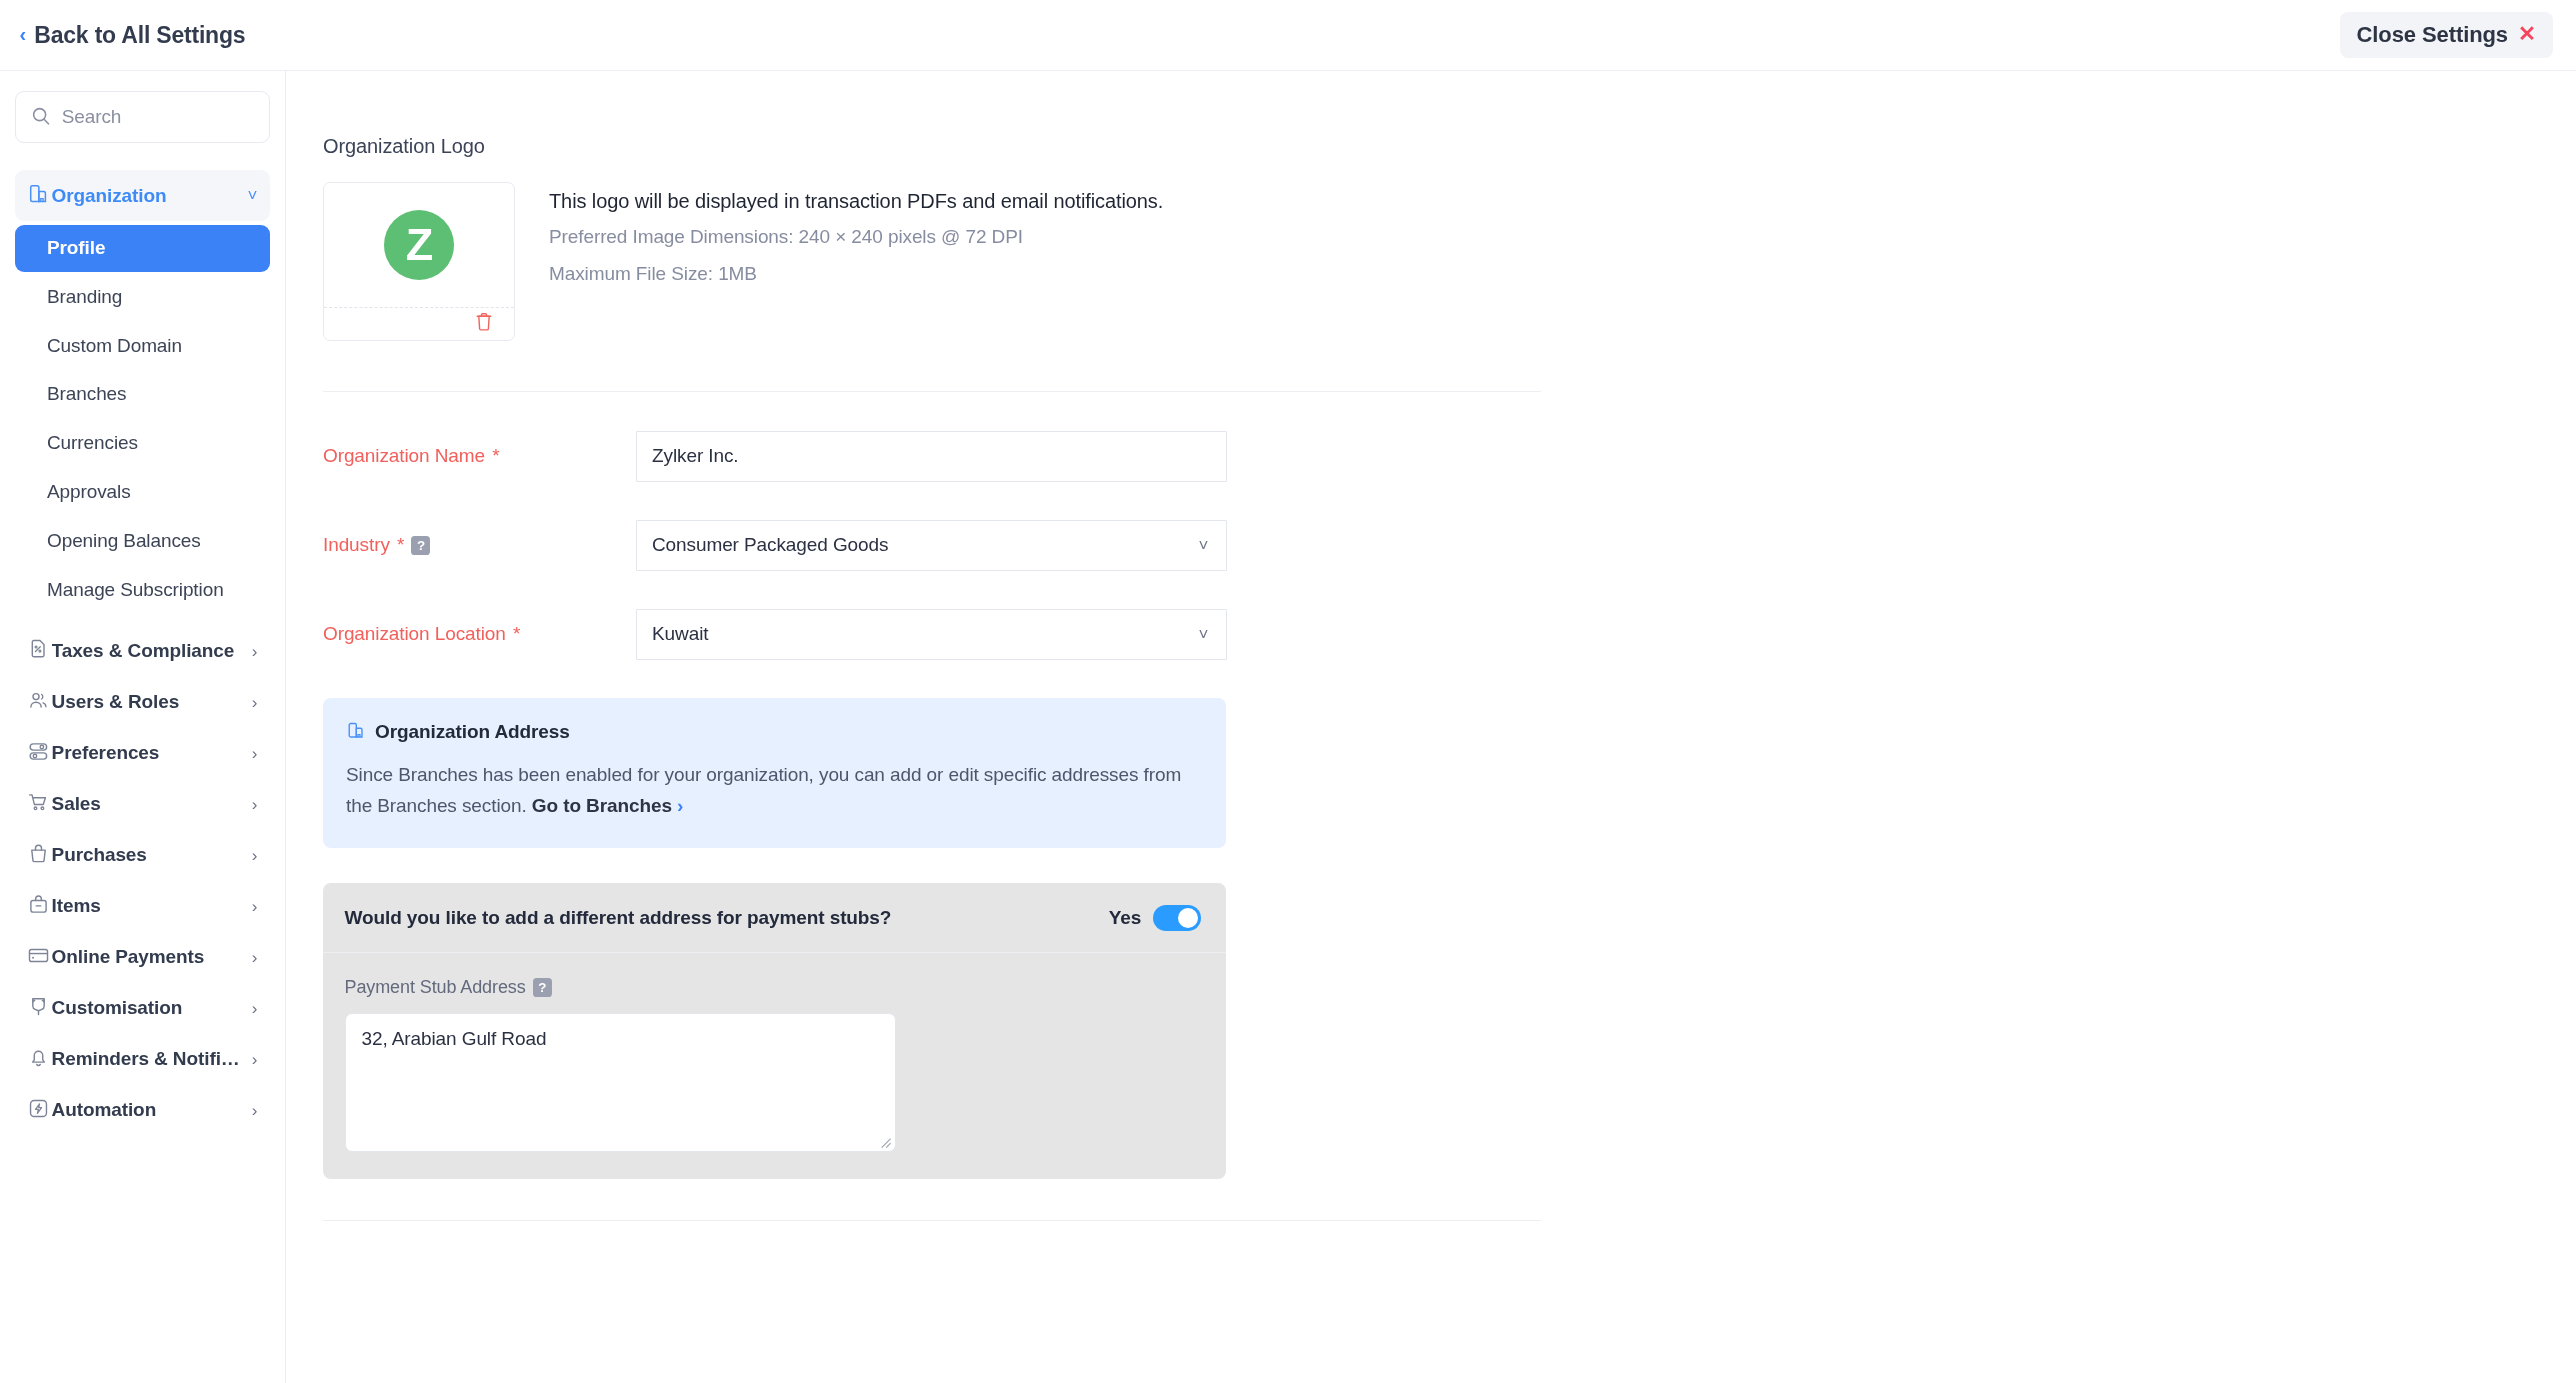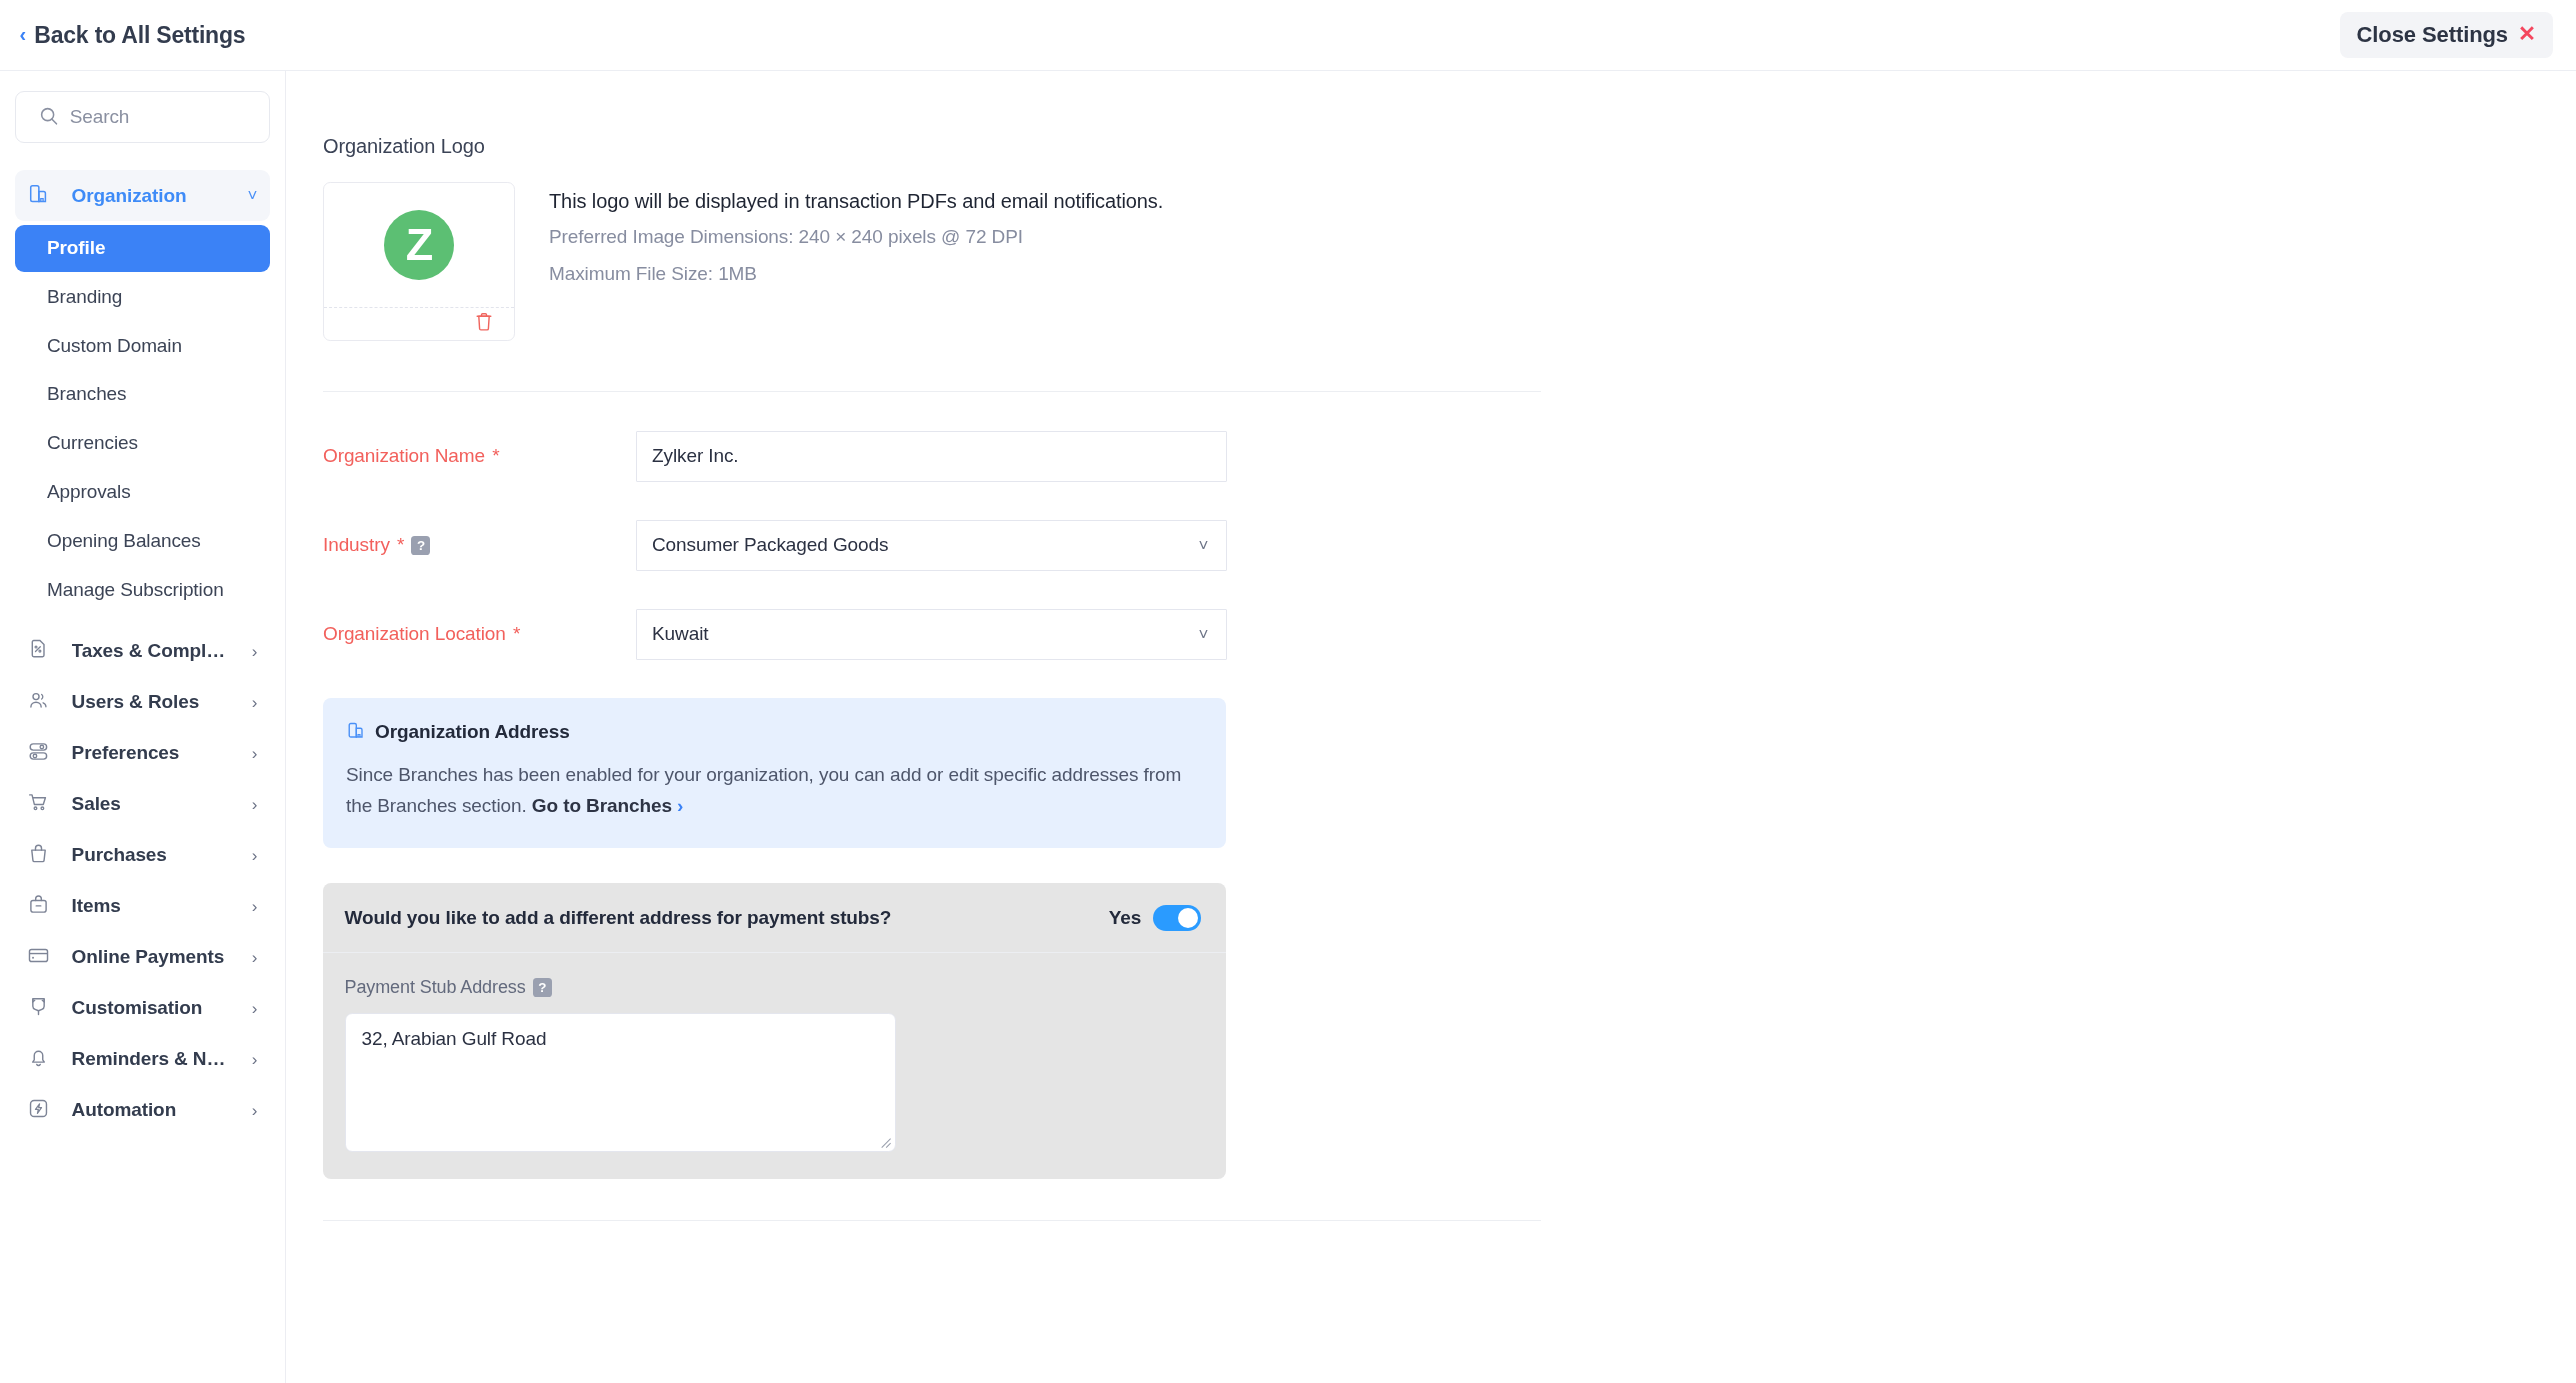--- a/index.html
+++ b/index.html
@@ -88,41 +88,41 @@
     overflow: hidden;
     flex: 0 0 286px;
   }
   .search-box {
     display: flex;
     align-items: center;
     gap: 10.7px;
     height: 52px;
     border: 0.9px solid #e7e9ef;
     border-radius: 9px;
-    padding: 0 23px;
+    padding: 0 15px;
     background: #fff;
     cursor: text;
   }
   .search-box .s-icon { flex: 0 0 auto; display:block; }
   .search-placeholder {
     font-size: 19px;
     color: #8a90a1;
     letter-spacing: -0.1px;
   }
 
   .nav { margin-top: 27px; }
 
   .nav-group-head {
     display: flex;
     align-items: center;
     height: 51px;
     border-radius: 9px;
     padding: 0 12.5px 0 11.6px;
     cursor: pointer;
-    gap: 22px;
+    gap: 2px;
   }
   .nav-group-head.active { background: #f4f6fa; }
   .nav-group-head .g-icon { flex: 0 0 23px; display: block; }
   .nav-group-head .g-label {
     font-size: 19px;
     font-weight: 700;
     color: #333c4e;
     letter-spacing: -0.1px;
     flex: 1 1 auto;
     white-space: nowrap;

